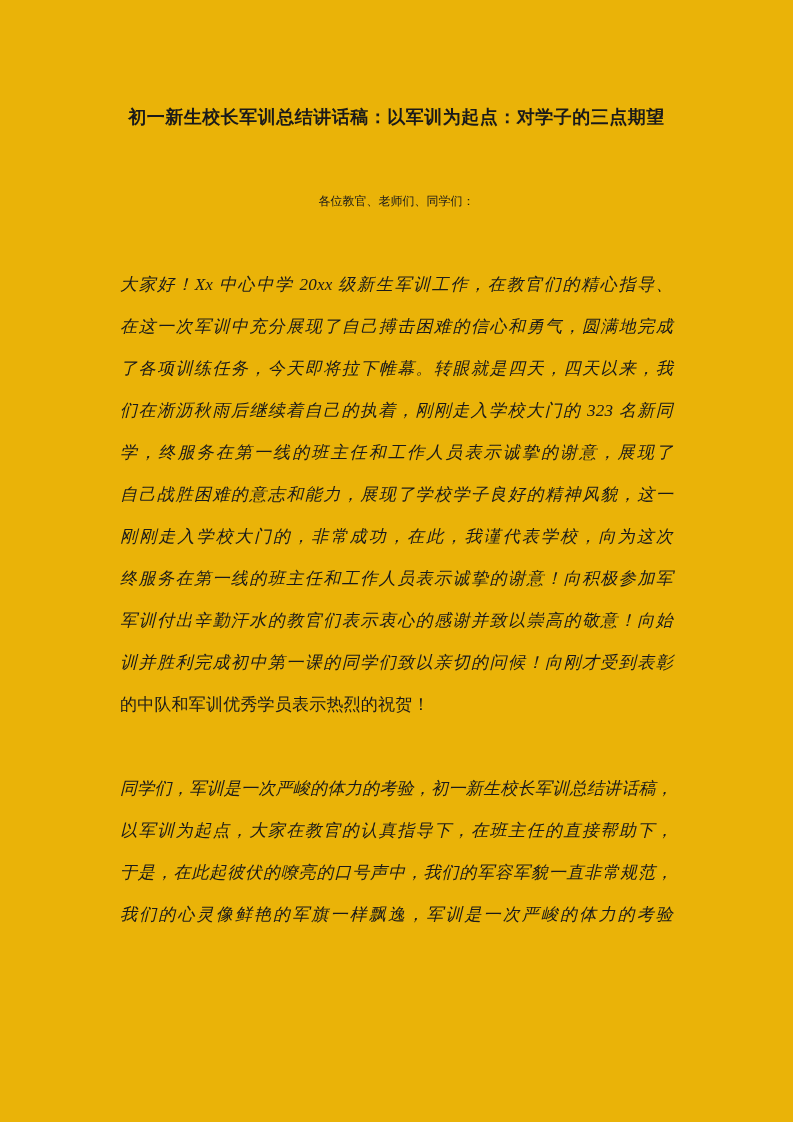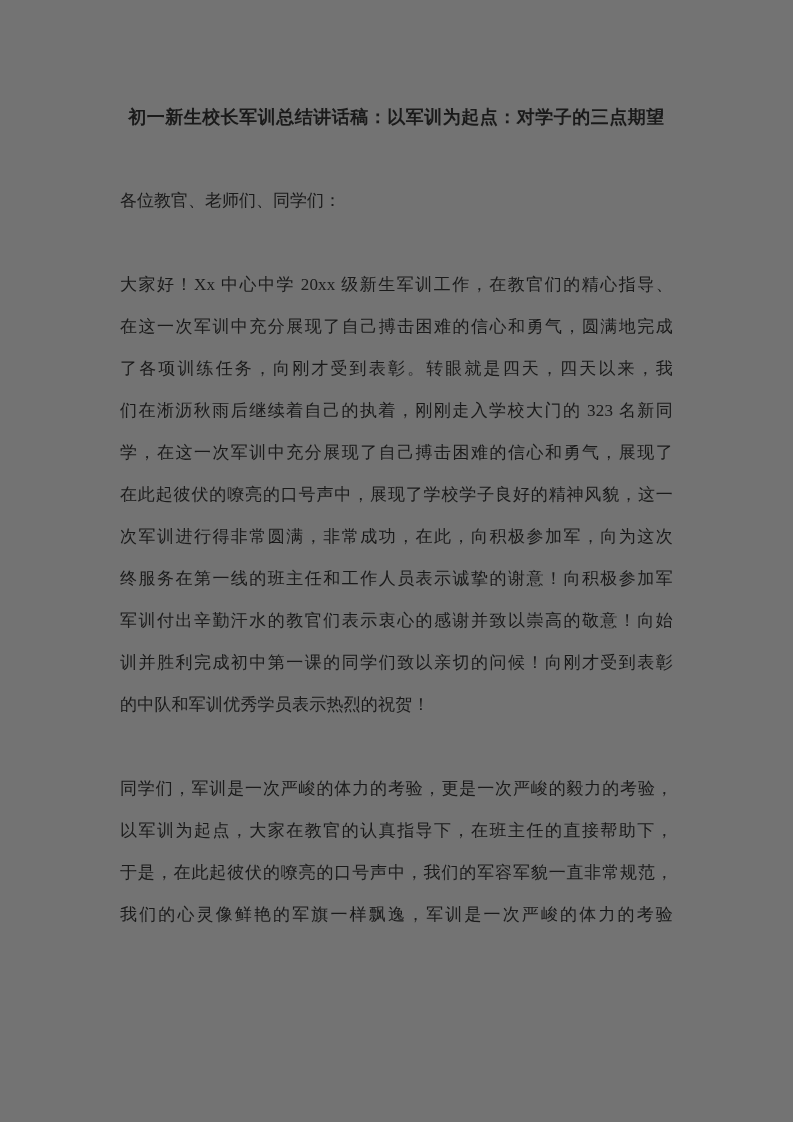--- a/index.html
+++ b/index.html
@@ -23,63 +23,64 @@
     font-family: "Liberation Sans", "DejaVu Sans", sans-serif;
     font-size: 18px;
     font-weight: 700;
     text-align: center;
     line-height: 42px;
     margin: 0 0 42px 0;
     white-space: nowrap;
     letter-spacing: 0.5px;
   }
   .greeting {
-    font-size: 17px;
+    font-size: 12px;
     line-height: 42px;
     margin: 0 0 42px 0;
-    text-align: left;
+    text-align: center;
   }
   .paragraph {
     margin: 0 0 42px 0;
   }
   .line {
     font-size: 17px;
     line-height: 42px;
     text-align: justify;
     letter-spacing: 0.2px;
   }
   .line.fill {
     text-align-last: justify;
+    font-style: italic;
   }
   .line.no-fill {
     text-align-last: left;
   }
 </style>
 </head>
 <body>
 
-<div class="page" style="background: #737373; color: rgb(26, 26, 26);">
+<div class="page" style="background: #eab308; color: rgb(26, 26, 26);">
   <h1 class="doc-title">初一新生校长军训总结讲话稿：以军训为起点：对学子的三点期望</h1>
 
   <div class="greeting">各位教官、老师们、同学们：</div>
 
   <div>
       <div class="paragraph">
         <div class="line fill">大家好！Xx 中心中学 20xx 级新生军训工作，在教官们的精心指导、</div>
         <div class="line fill">在这一次军训中充分展现了自己搏击困难的信心和勇气，圆满地完成</div>
-        <div class="line fill">了各项训练任务，向刚才受到表彰。转眼就是四天，四天以来，我</div>
+        <div class="line fill">了各项训练任务，今天即将拉下帷幕。转眼就是四天，四天以来，我</div>
         <div class="line fill">们在淅沥秋雨后继续着自己的执着，刚刚走入学校大门的 323 名新同</div>
-        <div class="line fill">学，在这一次军训中充分展现了自己搏击困难的信心和勇气，展现了</div>
-        <div class="line fill">在此起彼伏的嘹亮的口号声中，展现了学校学子良好的精神风貌，这一</div>
-        <div class="line fill">次军训进行得非常圆满，非常成功，在此，向积极参加军，向为这次</div>
+        <div class="line fill">学，终服务在第一线的班主任和工作人员表示诚挚的谢意，展现了</div>
+        <div class="line fill">自己战胜困难的意志和能力，展现了学校学子良好的精神风貌，这一</div>
+        <div class="line fill">刚刚走入学校大门的，非常成功，在此，我谨代表学校，向为这次</div>
         <div class="line fill">终服务在第一线的班主任和工作人员表示诚挚的谢意！向积极参加军</div>
         <div class="line fill">军训付出辛勤汗水的教官们表示衷心的感谢并致以崇高的敬意！向始</div>
         <div class="line fill">训并胜利完成初中第一课的同学们致以亲切的问候！向刚才受到表彰</div>
         <div class="line no-fill">的中队和军训优秀学员表示热烈的祝贺！</div>
       </div>
       <div class="paragraph">
-        <div class="line fill">同学们，军训是一次严峻的体力的考验，更是一次严峻的毅力的考验，</div>
+        <div class="line fill">同学们，军训是一次严峻的体力的考验，初一新生校长军训总结讲话稿，</div>
         <div class="line fill">以军训为起点，大家在教官的认真指导下，在班主任的直接帮助下，</div>
         <div class="line fill">于是，在此起彼伏的嘹亮的口号声中，我们的军容军貌一直非常规范，</div>
         <div class="line fill">我们的心灵像鲜艳的军旗一样飘逸，军训是一次严峻的体力的考验</div>
       </div>
     </div>
 </div>
 
 </body></html>

